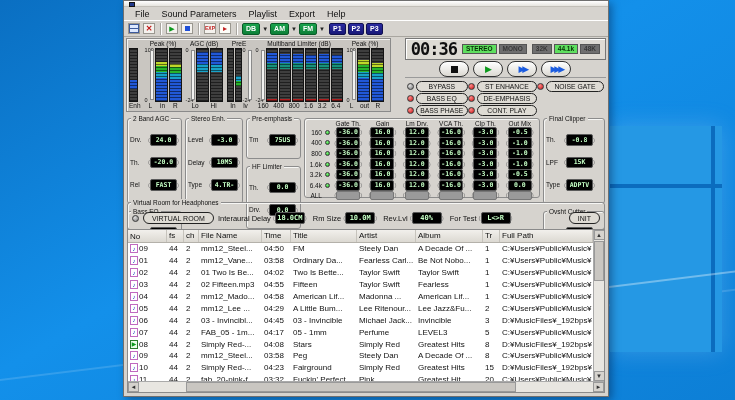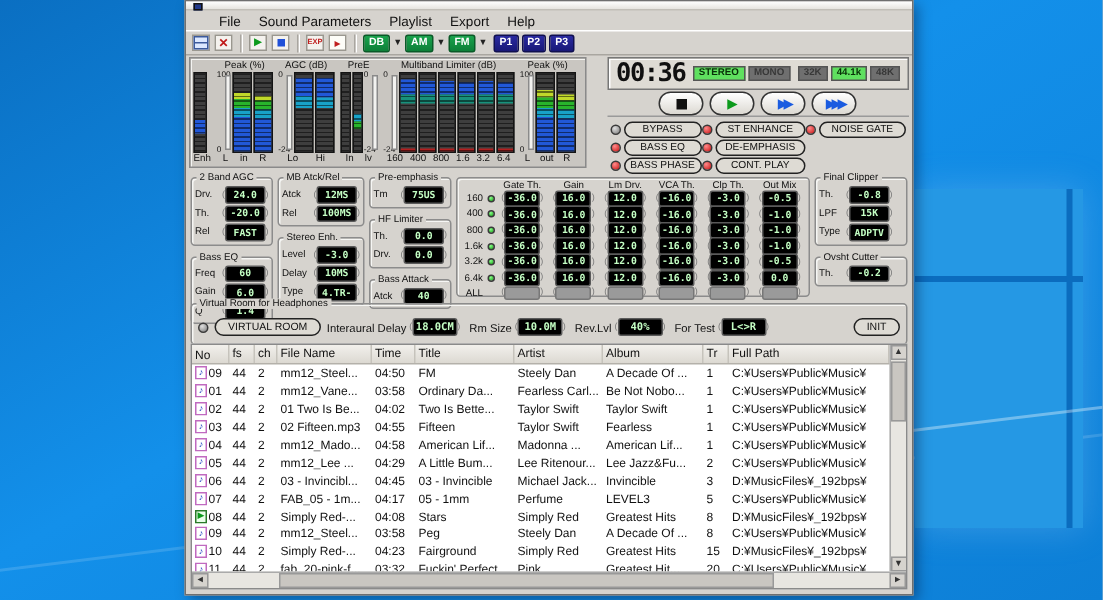--- a/index.html
+++ b/index.html
@@ -11,21 +11,21 @@
   .desktop .streak{position:absolute;left:-50px;width:900px;height:2px;background:rgba(255,255,255,.14);transform:rotate(-7deg)}
   .logo{position:absolute;left:610px;top:126px;width:112px;height:226px;background:#2598e4;box-shadow:0 0 22px rgba(180,220,255,.25)}
   .logo .hline{position:absolute;left:0;right:0;top:58px;height:4px;background:#0b6cbe}
   .logo .vline{position:absolute;top:0;bottom:0;right:7px;width:4px;background:#0b6cbe}
   .logo .glint{position:absolute;left:-20px;top:150px;width:200px;height:2px;background:rgba(255,255,255,.35);transform:rotate(-7deg)}
 
   
   .app{position:absolute;left:123px;top:0;width:486px;height:397px;background:#d6d3ce;border:1px solid #6f6f6f;box-shadow:3px 3px 8px rgba(0,0,30,.35);display:flex;flex-direction:column}
   .titlebar{height:6px;background:linear-gradient(#ffffff,#e6e4df);border-bottom:1px solid #c2bfb8;position:relative}
   .titlebar .wicon{position:absolute;left:5px;top:1px;width:6px;height:5px;background:#223a8c;border:1px solid #111}
-  .menubar{height:13px;display:flex;align-items:center;padding-left:17px;gap:2px;background:#d6d3ce;font-size:9px;color:#111}
+  .menubar{height:13px;display:flex;align-items:center;padding-left:6px;gap:2px;background:#d6d3ce;font-size:9px;color:#111}
   .menu-item{padding:0 5px;cursor:default}
   .toolbar{height:17px;display:flex;align-items:center;gap:3px;padding:0 4px;border-top:1px solid #fff;border-bottom:1px solid #a9a6a0}
   .tsep{width:1px;height:12px;background:#a9a6a0;margin:0 2px;box-shadow:1px 0 0 #fff}
   .ticon{width:12px;height:11px;border:1px solid #9a978f;background:#f4f2ee;display:flex;align-items:center;justify-content:center;font-size:7px;line-height:1}
   .ticon.grid{background:linear-gradient(#e8f0ff,#c8d4ec);position:relative}
   .ticon.grid::before{content:"";width:8px;height:7px;border:1px solid #3c5a9c;background:
      linear-gradient(#3c5a9c,#3c5a9c) 0 3px/8px 1px no-repeat, #dce8ff}
   .ticon .redx{color:#c01818;font-weight:bold;font-size:8px}
   .ticon .playg{color:#0c9a1c;font-size:7px}
   .ticon .stopb{width:5px;height:5px;background:#2050d8}
@@ -73,21 +73,21 @@
   .led.red{background:radial-gradient(circle at 35% 30%,#ff8a8a,#c61212)}
   .led.gray{background:radial-gradient(circle at 35% 30%,#e0e0e0,#7c7c7c)}
   .led.green{background:radial-gradient(circle at 35% 30%,#8aff8a,#14a014)}
   .oval{flex:1;height:11px;border:1px solid #222;border-radius:9px;background:#dedbd4;display:flex;align-items:center;justify-content:center;font-size:6.8px;color:#111;white-space:nowrap;cursor:default}
 
   
   .controls{height:86px;display:flex;gap:3px;padding:2px 3px 1px}
   .cgcol{display:flex;flex-direction:column;gap:4px}
   .grp{position:relative;border:1px solid #8c8c8c;border-radius:3px;box-shadow:inset 1px 1px 0 #f6f6f4;padding:4px 2px 1px;margin-top:3px}
   .grp-title{position:absolute;top:-4px;left:3px;background:#d6d3ce;font-size:6.5px;line-height:7px;padding:0 2px;color:#111;white-space:nowrap}
-  .field{display:flex;align-items:center;gap:1px;margin:1px 0;font-size:6.5px;color:#111}
+  .field{display:flex;align-items:center;gap:1px;margin:11px 0;font-size:6.5px;color:#111}
   .field .flabel{width:17px;white-space:nowrap}
   .w2 .flabel{width:20px}
   .spin{display:flex;align-items:center}
   .spin::before{content:"(";color:#777;font-size:6px}
   .spin::after{content:")";color:#777;font-size:6px}
   .vb{background:#000;color:#c4ffc4;font-family:"DejaVu Sans Mono",monospace;font-weight:bold;font-size:6.5px;line-height:1;padding:1.5px 1px;min-width:27px;text-align:center;border:1px solid #5a5a5a;border-radius:2px;white-space:nowrap}
   .vb.ghost{background:#9a9a9a;border-color:#777;min-width:27px;height:9px}
 
   .mbgrid{flex:1;display:flex;flex-direction:column;font-size:6.5px;border:1px solid #8c8c8c;border-radius:3px;box-shadow:inset 1px 1px 0 #f6f6f4;padding:1px 2px;margin-top:3px}
   .ghead{display:flex;align-items:center;height:9px}
@@ -108,21 +108,21 @@
   .vroom .vb{font-size:7px;min-width:30px}
   .vroom .oval{flex:none;padding:0 8px;height:12px;font-size:7px}
 
   
   .playlist{flex:1;margin:0 3px 3px;border:1px solid #8a8a8a;background:#fff;position:relative;overflow:hidden;display:flex;flex-direction:column}
   .plhead{height:13px;display:flex;background:linear-gradient(#f2f0ec,#dcd9d2);border-bottom:1px solid #b4b1aa;font-size:8px;color:#111;padding-right:11px}
   .plhead .hc{border-right:1px solid #c6c3bc;padding:1px 2px 0;white-space:nowrap;overflow:hidden}
   .plbody{flex:1;overflow:hidden;padding-right:11px}
   .plrow{height:11.9px;display:flex;align-items:center;font-size:8px;color:#111}
   .plrow .hc{padding:0 2px;white-space:nowrap;overflow:hidden}
-  .c-no{width:25px;display:flex;align-items:center;gap:1px}
+  .c-no{width:39px;display:flex;align-items:center;gap:1px}
   .c-fs{width:17px}.c-ch{width:15px}.c-file{width:63px}.c-time{width:29px}
   .c-title{width:66px}.c-artist{width:59px}.c-album{width:67px}.c-tr{width:17px}
   .c-path{flex:1}
   .ricon{width:8px;height:9px;border:1px solid #c06ac0;background:#fff;display:flex;align-items:center;justify-content:center;font-size:6px;color:#2040c0;flex:none;line-height:1}
   .ricon.play{border-color:#2a7a2a;color:#0c9a1c;background:#eaffea}
   .vscroll{position:absolute;top:0;right:0;bottom:11px;width:11px;background:#e8e6e1;border-left:1px solid #aaa;display:flex;flex-direction:column;justify-content:space-between;align-items:center}
   .sarrow{width:11px;height:10px;background:#d6d3ce;border:1px solid #999;font-size:6px;display:flex;align-items:center;justify-content:center;color:#333}
   .vthumb{position:absolute;top:11px;left:0;width:10px;height:40px;background:#c9c6c1;border:1px solid #999}
   .hscroll{height:11px;background:#e8e6e1;border-top:1px solid #aaa;position:relative;display:flex;justify-content:space-between}
   .hthumb{position:absolute;left:58px;top:0;width:330px;height:10px;background:#c9c6c1;border:1px solid #999}
@@ -437,35 +437,20 @@
             <div class="field">
               <span class="flabel">Q</span>
               <span class="spin">
                 <span class="vb">1.4</span>
               </span>
             </div>
           </div>
         </div>
       <div class="cgcol">
           <div class="grp w2">
-            <span class="grp-title">MB Atck/Rel</span>
-            <div class="field">
-              <span class="flabel">Atck</span>
-              <span class="spin">
-                <span class="vb">12MS</span>
-              </span>
-            </div>
-            <div class="field">
-              <span class="flabel">Rel</span>
-              <span class="spin">
-                <span class="vb">100MS</span>
-              </span>
-            </div>
-          </div>
-          <div class="grp w2">
             <span class="grp-title">Stereo Enh.</span>
             <div class="field">
               <span class="flabel">Level</span>
               <span class="spin">
                 <span class="vb">-3.0</span>
               </span>
             </div>
             <div class="field">
               <span class="flabel">Delay</span>
               <span class="spin">

